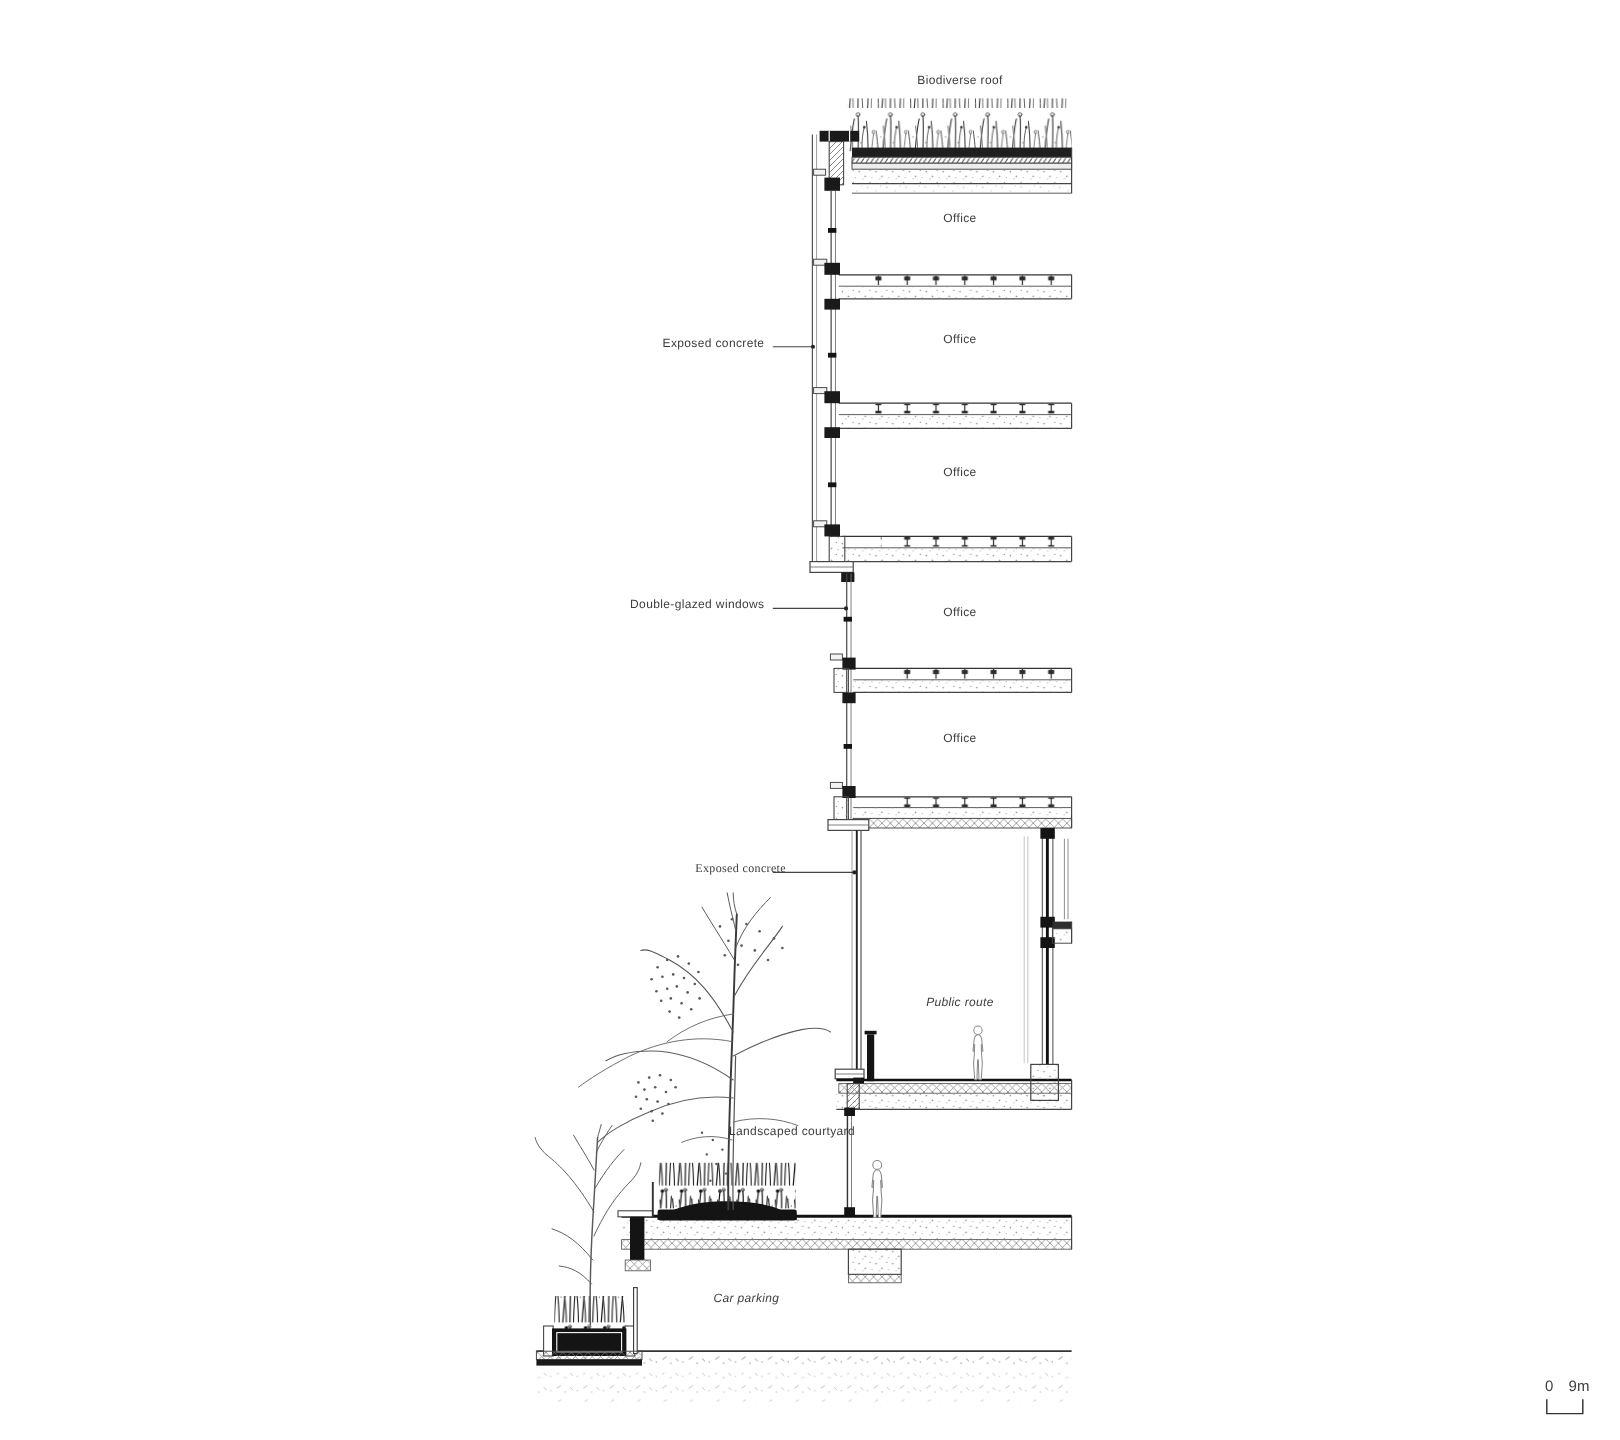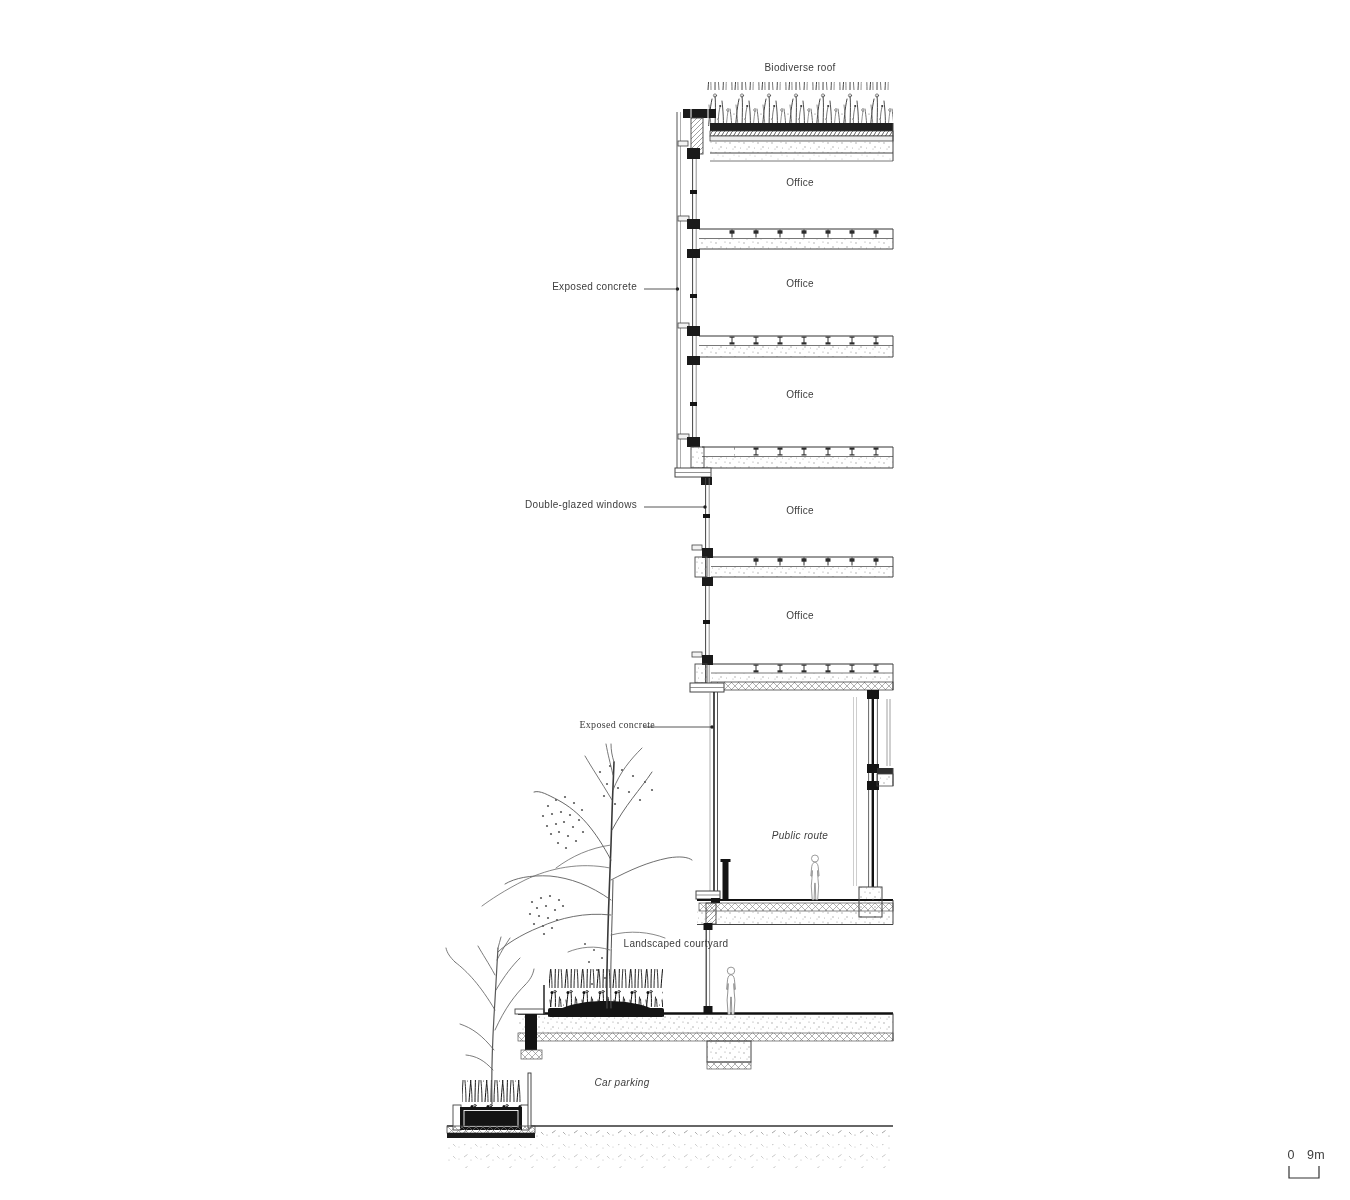--- a/index.html
+++ b/index.html
@@ -16,21 +16,21 @@
   #lab-roof{left:700px;top:62px;width:200px;}
   #lab-o1{left:740px;top:177px;width:120px;}
   #lab-o2{left:740px;top:278px;width:120px;}
   #lab-o3{left:740px;top:389px;width:120px;}
   #lab-o4{left:740px;top:505px;width:120px;}
   #lab-o5{left:740px;top:610px;width:120px;}
   #lab-precast{right:713px;top:281px;}
   #lab-glazed{right:713px;top:499px;text-align:right;}
   #lab-exposed{right:695px;top:719px;font-family:Liberation Serif, serif;}
   #lab-public{left:730px;top:830px;width:140px;font-style:italic;}
-  #lab-court{left:607px;top:938px;width:106px;padding-left:16px;}
+  #lab-court{left:607px;top:938px;width:106px;}
   #lab-car{left:562px;top:1077px;width:120px;font-style:italic;}
   #lab-s0{left:1281px;top:1148px;width:20px;}
   #lab-s1{left:1302px;top:1148px;width:28px;}
 </style>
 </head>
 <body>
 
 <div id="stage">
 
 <svg id="drawing" width="1350" height="1200" viewBox="0 0 1350 1200">

